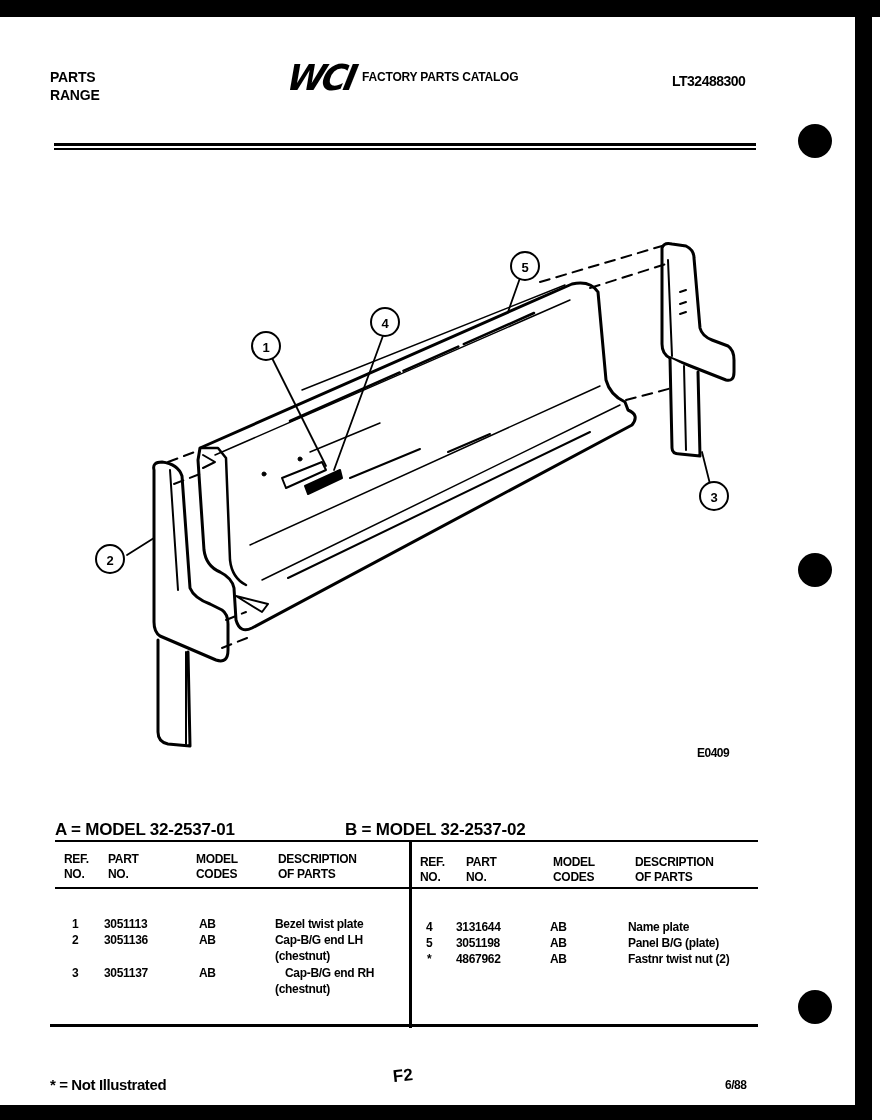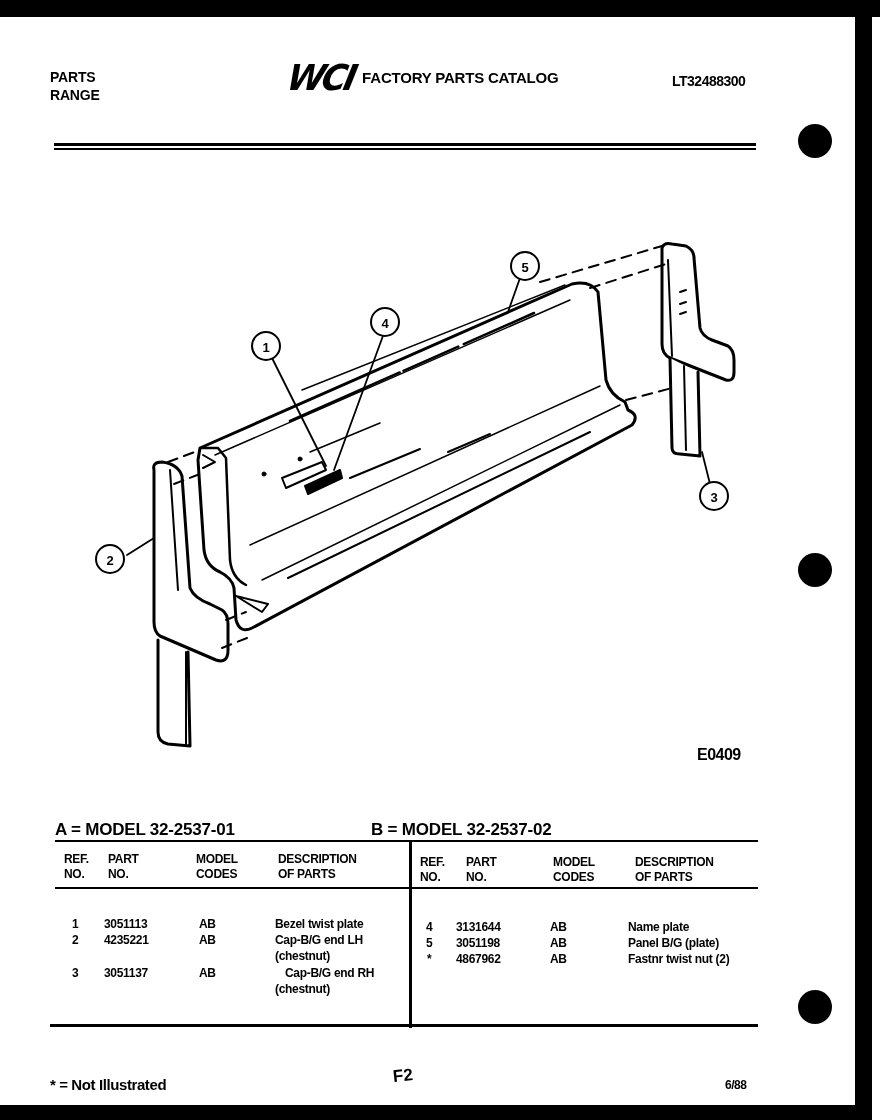--- a/index.html
+++ b/index.html
@@ -9,28 +9,28 @@
     font-family: "Liberation Sans", "DejaVu Sans", sans-serif;
   }
   .scan-top { position: absolute; left: 0; top: 0; width: 880px; height: 17px; background: #000; }
   .scan-right { position: absolute; left: 855px; top: 0; width: 17px; height: 1120px; background: #000; }
   .scan-bottom { position: absolute; left: 0; top: 1105px; width: 872px; height: 15px; background: #000; }
   .hole { position: absolute; width: 34px; height: 34px; border-radius: 50%; background: #000; }
 
   .hdr-left { position: absolute; left: 50px; top: 68px; font-weight: bold; font-size: 14px; line-height: 18px; letter-spacing: -0.2px; }
   .hdr-center { position: absolute; left: 288px; top: 60px; display: flex; align-items: center; }
   .logo { font-weight: 900; font-style: italic; font-size: 34px; letter-spacing: -3px; transform: skewX(-12deg) scaleY(1.05); line-height: 34px; font-family: "DejaVu Sans", sans-serif; margin-right: 8px; }
-  .catalog-title { font-weight: bold; font-size: 15px; letter-spacing: -0.2px; }
+  .catalog-title { font-weight: bold; font-size: 12px; letter-spacing: -0.2px; }
   .hdr-right { position: absolute; left: 672px; top: 73px; font-weight: bold; font-size: 14px; letter-spacing: -0.5px; }
 
   .rule { position: absolute; background: #000; }
 
   .diagram { position: absolute; left: 0; top: 0; width: 880px; height: 800px; }
   .callout-label { font-family: "Liberation Sans", sans-serif; font-weight: bold; font-size: 13px; }
-  .fig-id { position: absolute; left: 697px; top: 746px; font-weight: bold; font-size: 16px; letter-spacing: -0.5px; }
+  .fig-id { position: absolute; left: 697px; top: 746px; font-weight: bold; font-size: 12px; letter-spacing: -0.5px; }
 
   .model-line { position: absolute; top: 820px; font-weight: bold; font-size: 17px; letter-spacing: -0.2px; }
   .th { position: absolute; font-weight: bold; font-size: 12px; line-height: 15px; letter-spacing: -0.3px; }
   .td { position: absolute; font-weight: bold; font-size: 12px; line-height: 16px; letter-spacing: -0.3px; }
 
   .footer-note { position: absolute; left: 50px; top: 1076px; font-weight: bold; font-size: 15px; letter-spacing: -0.4px; }
   .page-code { position: absolute; left: 393px; top: 1066px; font-weight: bold; font-size: 17px; transform: rotate(-6deg); }
   .page-date { position: absolute; left: 725px; top: 1078px; font-weight: bold; font-size: 12px; letter-spacing: -0.5px; }
 </style>
 </head>
@@ -127,21 +127,21 @@
     <text x="266" y="347">1</text>
     <text x="385" y="323">4</text>
     <text x="525" y="267">5</text>
     <text x="110" y="560">2</text>
     <text x="714" y="497">3</text>
   </g>
 </svg>
 <div class="fig-id">E0409</div>
 
 <div class="model-line" style="left:55px;">A = MODEL 32-2537-01</div>
-<div class="model-line" style="left:362px;padding-left:9px;">B = MODEL 32-2537-02</div>
+<div class="model-line" style="left:336px;padding-left:9px;">B = MODEL 32-2537-02</div>
 
 <div class="rule" style="left:55px;top:840px;width:703px;height:2px;"></div>
 <div class="rule" style="left:55px;top:887px;width:703px;height:2px;"></div>
 <div class="rule" style="left:50px;top:1024px;width:708px;height:3px;"></div>
 <div class="rule" style="left:409px;top:840px;width:3px;height:188px;"></div>
 
 <div class="th" style="left:64px;top:852px;">
     <div>REF.</div>
     <div>NO.</div>
   </div>
@@ -176,21 +176,21 @@
   </div>
 
 <div>
   <div class="td" style="left:72px;top:916px;">1</div>
   <div class="td" style="left:104px;top:916px;">3051113</div>
   <div class="td" style="left:199px;top:916px;">AB</div>
   <div class="td" style="left:275px;top:916px;">Bezel twist plate</div>
 </div>
 <div>
   <div class="td" style="left:72px;top:932px;">2</div>
-  <div class="td" style="left:104px;top:932px;">4235221</div>
+  <div class="td" style="left:104px;top:932px;">3051136</div>
   <div class="td" style="left:199px;top:932px;">AB</div>
   <div class="td" style="left:275px;top:932px;text-align:right;">Cap-B/G end LH</div>
   <div class="td" style="left:275px;top:948px;">(chestnut)</div>
 </div>
 <div>
   <div class="td" style="left:72px;top:965px;">3</div>
   <div class="td" style="left:104px;top:965px;">3051137</div>
   <div class="td" style="left:199px;top:965px;">AB</div>
   <div class="td" style="left:277px;top:965px;margin-left:8px;">Cap-B/G end RH</div>
   <div class="td" style="left:275px;top:981px;">(chestnut)</div>

